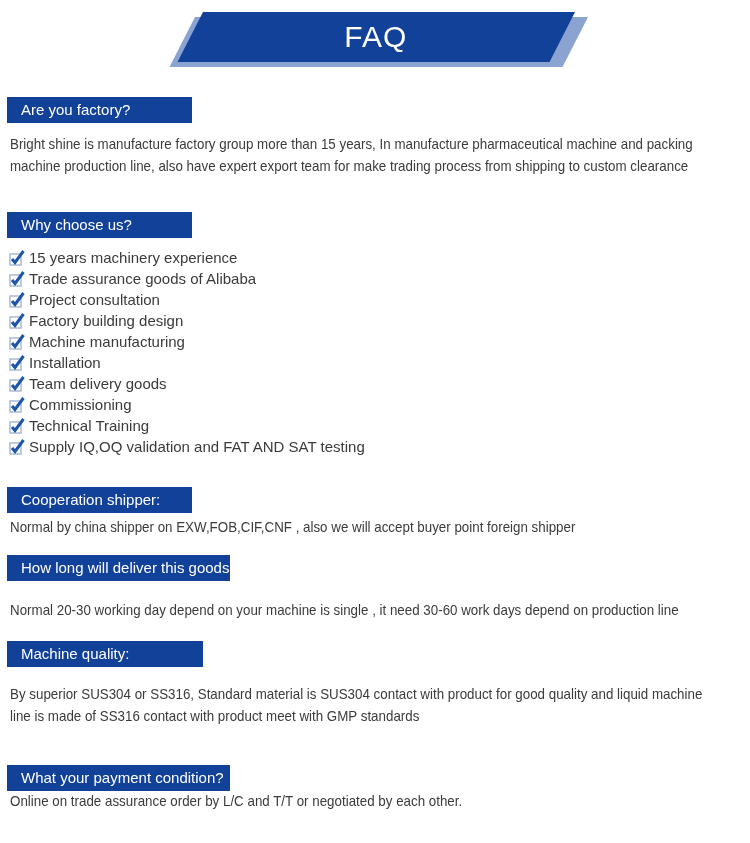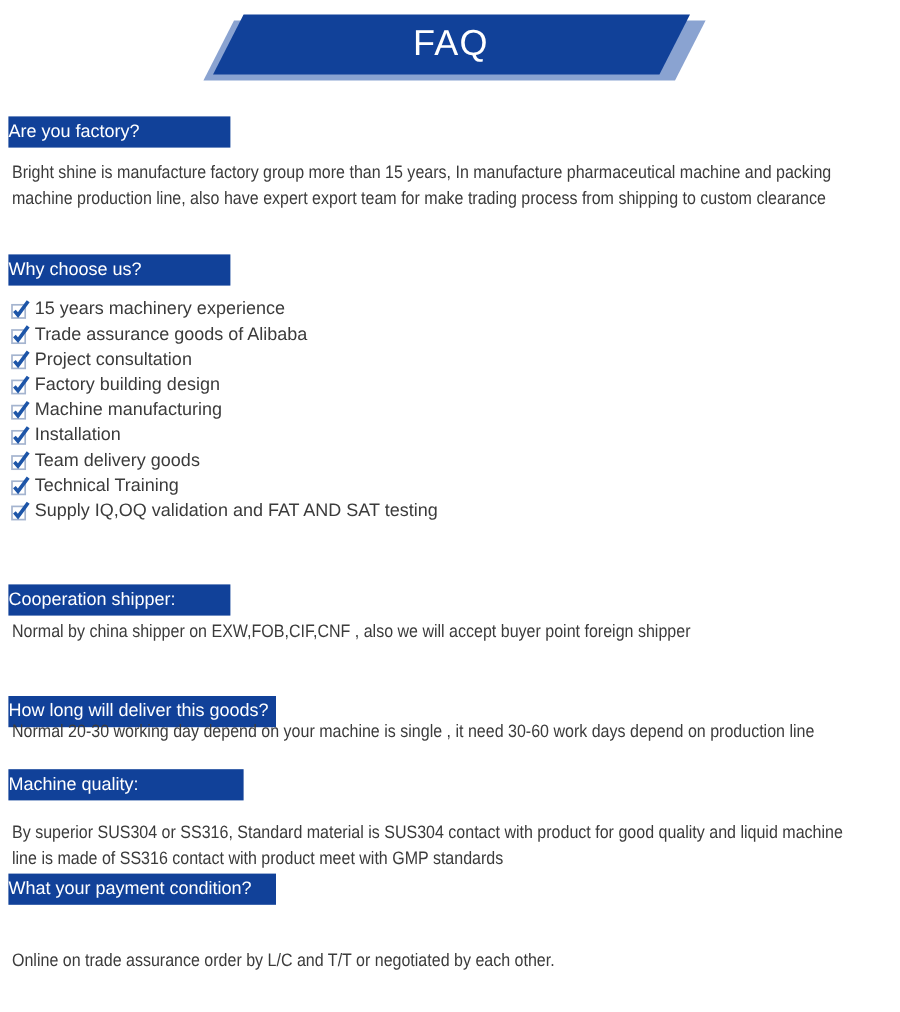--- a/index.html
+++ b/index.html
@@ -22,29 +22,29 @@
   }
   .banner-text{
     transform:skewX(27deg);
     color:#fff;font-size:30px;letter-spacing:1px;font-weight:400;
   }
 
   
   .sec-heading{
     position:absolute;left:7px;height:26px;box-sizing:border-box;
     background:var(--primary_blue,#114199);
-    color:#fff;font-size:15px;line-height:26px;
+    color:#fff;font-size:15px;line-height:26px;padding-left:14px;
     white-space:nowrap;overflow:visible;
   }
   .h0{top:97px;width:185px}
   .h1{top:212px;width:185px}
   .h2{top:487px;width:185px}
-  .h3{top:580px;width:223px}
+  .h3{top:555px;width:223px}
   .h4{top:641px;width:196px}
-  .h5{top:728px;width:223px}
+  .h5{top:765px;width:223px}
 
   
   .para{
     position:absolute;left:10px;
     font-size:15px;line-height:22px;color:var(--text_color,#3b3b3b);
     transform:scaleX(0.89);transform-origin:0 0;white-space:nowrap;
   }
   .p0{top:133px}
   .p2{top:516px}
   .p3{top:599px}
@@ -145,20 +145,29 @@
         </span>
       <span>Team delivery goods</span>
     </div>
     <div class="check-row">
       <span class="cb">
           <svg width="17" height="16" viewBox="0 0 17 16">
             <rect x="1" y="4" width="11" height="11" fill="#ffffff" stroke="#a4b4cf" stroke-width="1.4"></rect>
             <path d="M3 9 L6 12.5 L14.5 1" stroke="#1d55a8" stroke-width="3" fill="none"></path>
           </svg>
         </span>
+      <span>Commissioning</span>
+    </div>
+    <div class="check-row">
+      <span class="cb">
+          <svg width="17" height="16" viewBox="0 0 17 16">
+            <rect x="1" y="4" width="11" height="11" fill="#ffffff" stroke="#a4b4cf" stroke-width="1.4"></rect>
+            <path d="M3 9 L6 12.5 L14.5 1" stroke="#1d55a8" stroke-width="3" fill="none"></path>
+          </svg>
+        </span>
       <span>Technical Training</span>
     </div>
     <div class="check-row">
       <span class="cb">
           <svg width="17" height="16" viewBox="0 0 17 16">
             <rect x="1" y="4" width="11" height="11" fill="#ffffff" stroke="#a4b4cf" stroke-width="1.4"></rect>
             <path d="M3 9 L6 12.5 L14.5 1" stroke="#1d55a8" stroke-width="3" fill="none"></path>
           </svg>
         </span>
       <span>Supply IQ,OQ validation and FAT AND SAT testing</span>

